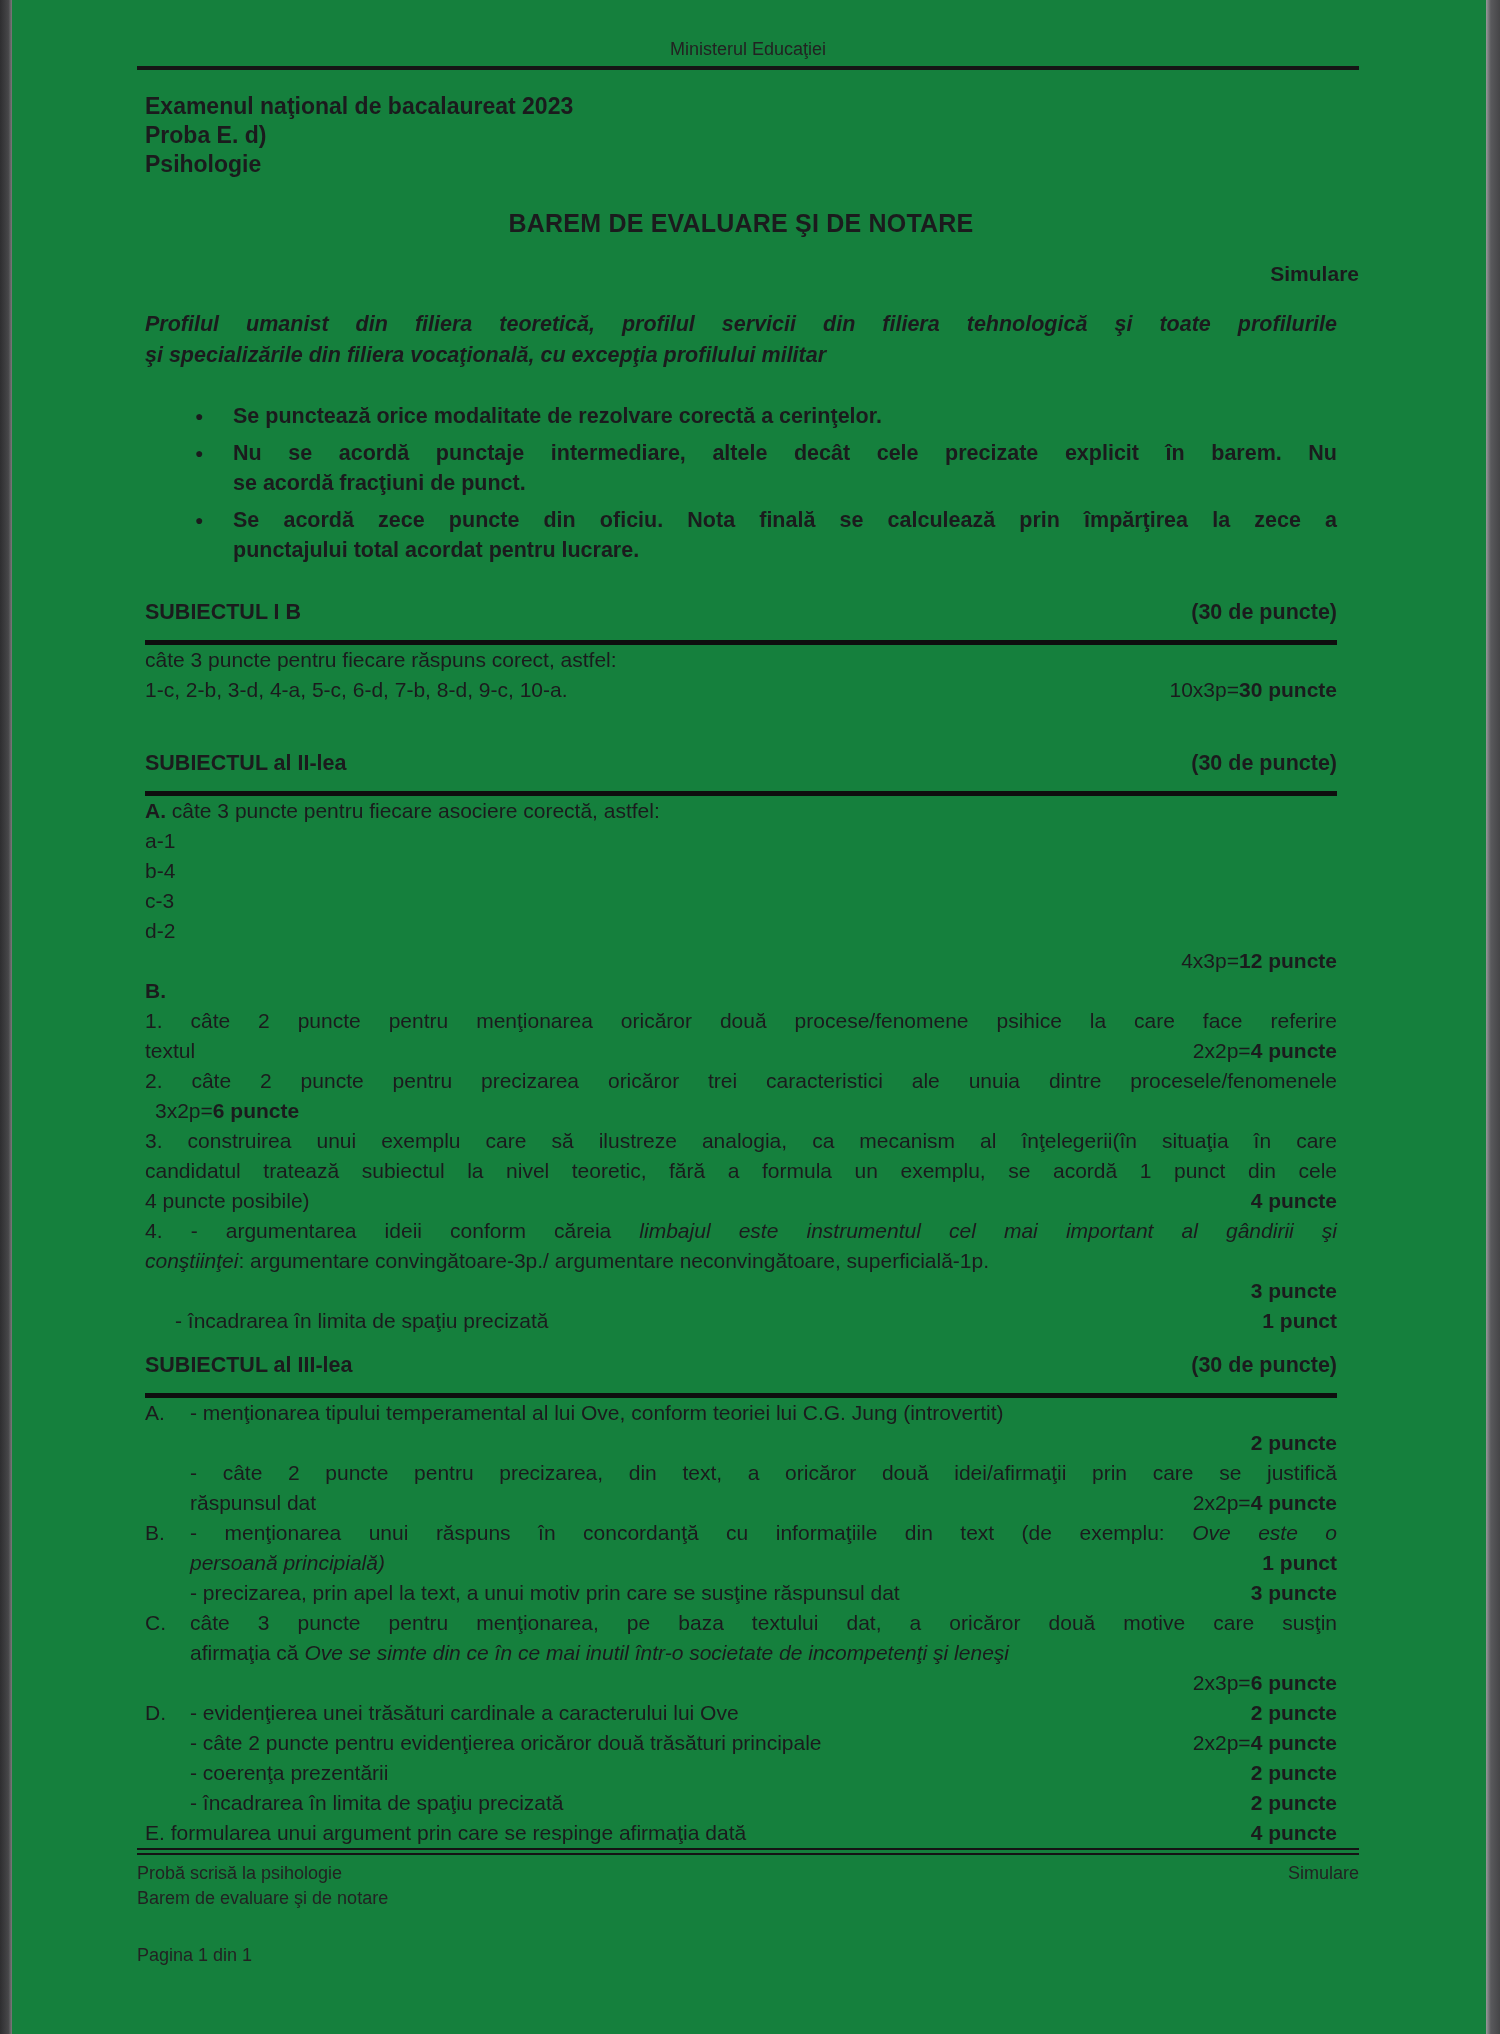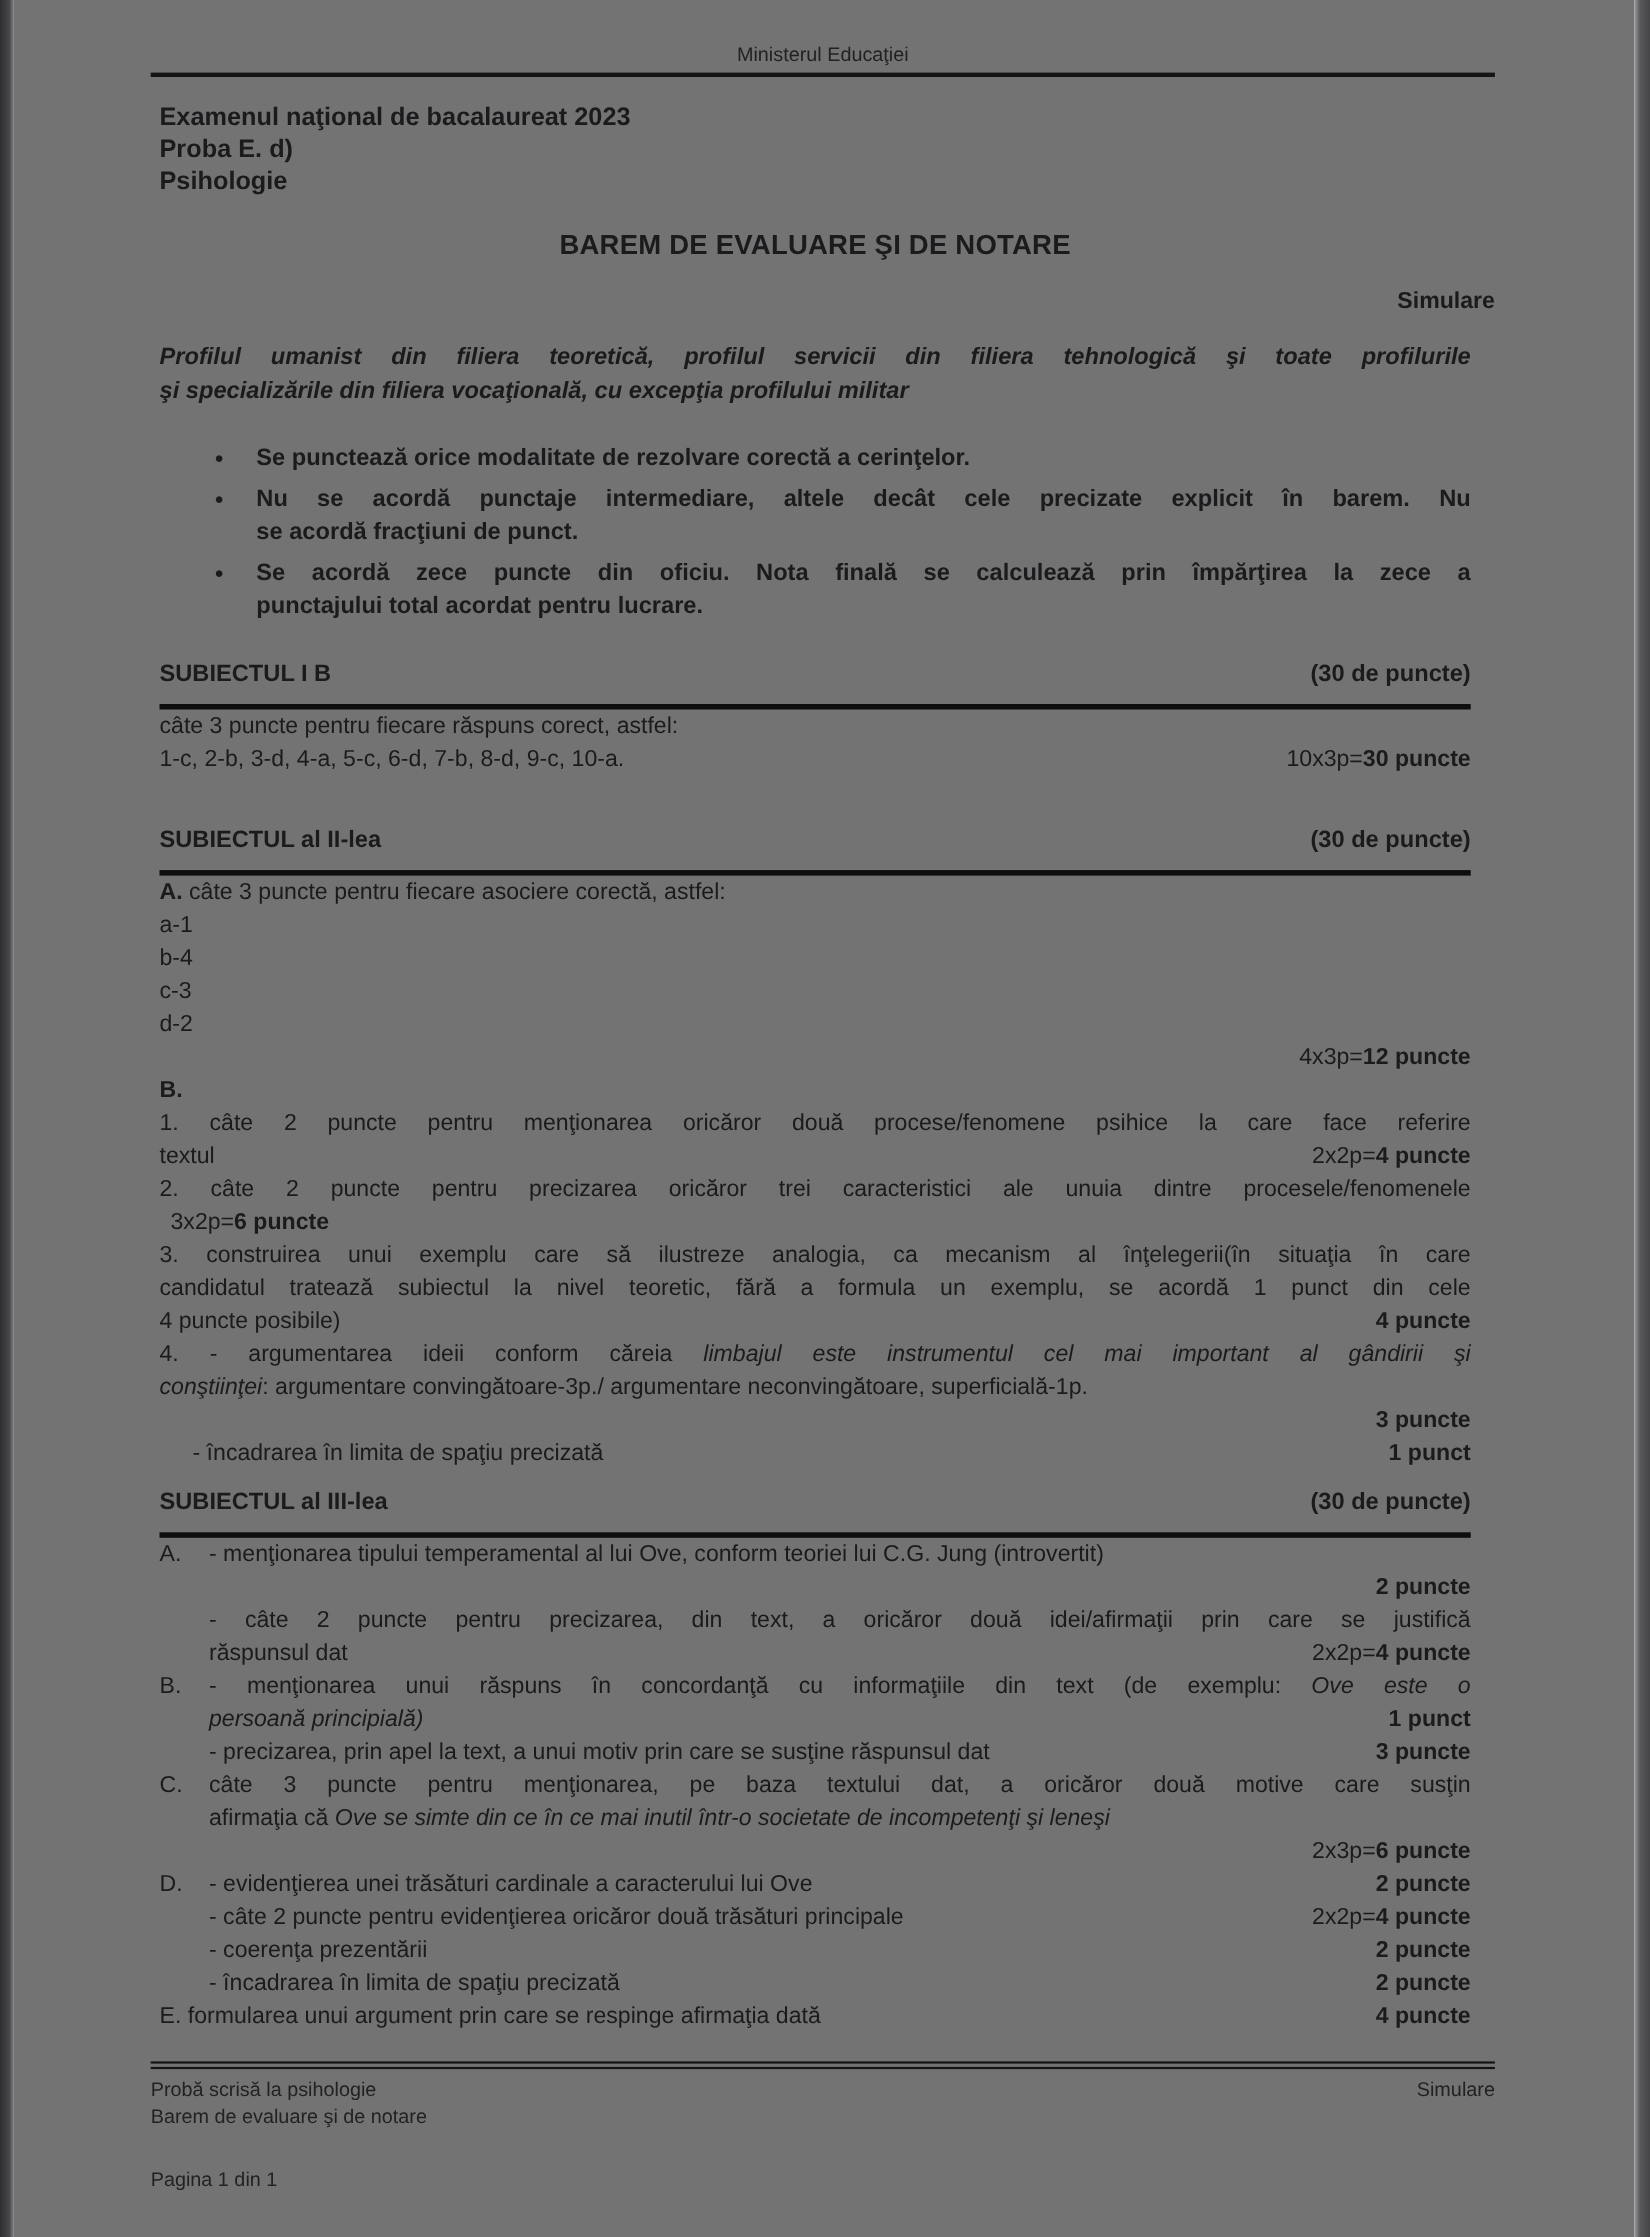--- a/index.html
+++ b/index.html
@@ -5,21 +5,21 @@
   html,body{margin:0;padding:0;}
   body{
     width:1500px;height:2034px;position:relative;background:#ffffff;
     font-family:"Liberation Sans","DejaVu Sans",sans-serif;color:#1b1b1d;
     overflow:hidden;
   }
   .edge{position:absolute;top:0;bottom:0;z-index:5;}
   .edge.left{left:0;width:12px;background:linear-gradient(90deg,#2e2e30 0%,#474749 70%,#7a7a7c 100%);}
   .edge.right{right:0;width:14px;background:linear-gradient(90deg,#9a9a9c 0%,#59595c 35%,#454547 100%);}
   .page{
-    position:absolute;left:12px;right:14px;top:0;bottom:0;background:#737373;
+    position:absolute;left:12px;right:14px;top:0;bottom:0;background:#15803d;
     padding:36px 149px 0 133px;box-sizing:border-box;
   }
   .wide{margin-left:-8px;margin-right:-22px;}
   .hdr-line{ text-align:center;font-size:18px;line-height:26px;color:#222;}
   .hdr-rule{border-bottom:4px solid #151515;box-shadow:0 6px 0 -4px #b9b9b9;height:4px;}
   .title-block{margin-top:22px;text-align:left;font-weight:bold;font-size:23px;line-height:29px;}
   .barem{margin-top:30px;text-align:center;font-weight:bold;font-size:25px;line-height:28px;letter-spacing:.2px;}
   .simulare-top{margin-top:24px;text-align:right;font-weight:bold;font-size:21px;line-height:26px;}
   .profile{margin-top:22px;font-weight:bold;font-style:italic;font-size:21.5px;line-height:31px;}
   .profile .pl1{text-align:justify;text-align-last:justify;}
@@ -33,21 +33,21 @@
   .sec-head{display:flex;justify-content:space-between;font-weight:bold;font-size:21.5px;line-height:27px;
     border-bottom:5px solid #0e0e0e;padding-bottom:14px;}
   .gap45{height:45px;}
   .gap18{height:16px;}
   .line{display:flex;font-size:21px;line-height:30px;min-height:30px;}
   .line .lcol{flex:0 0 45px;}
   .line.ind1{padding-left:30px;}
   .line .left{flex:1 1 auto;min-width:0;}
   .line .left.just{text-align:justify;text-align-last:justify;}
   .line .rightv{flex:0 0 auto;white-space:nowrap;padding-left:10px;text-align:center;}
-  .footer{margin-top:26px;}
+  .footer{}
   .foot-rule{border-top:7px double #141414;height:0;}
   .foot-row{display:flex;justify-content:space-between;font-size:18px;line-height:25px;color:#222;margin-top:6px;}
   .foot-line2{font-size:18px;line-height:25px;color:#222;}
   .page-num{margin-top:34px;text-align:left;font-size:18px;color:#222;}
 </style>
 </head>
 <body>
 
 <div class="edge left"></div>
 <div class="edge right"></div>

